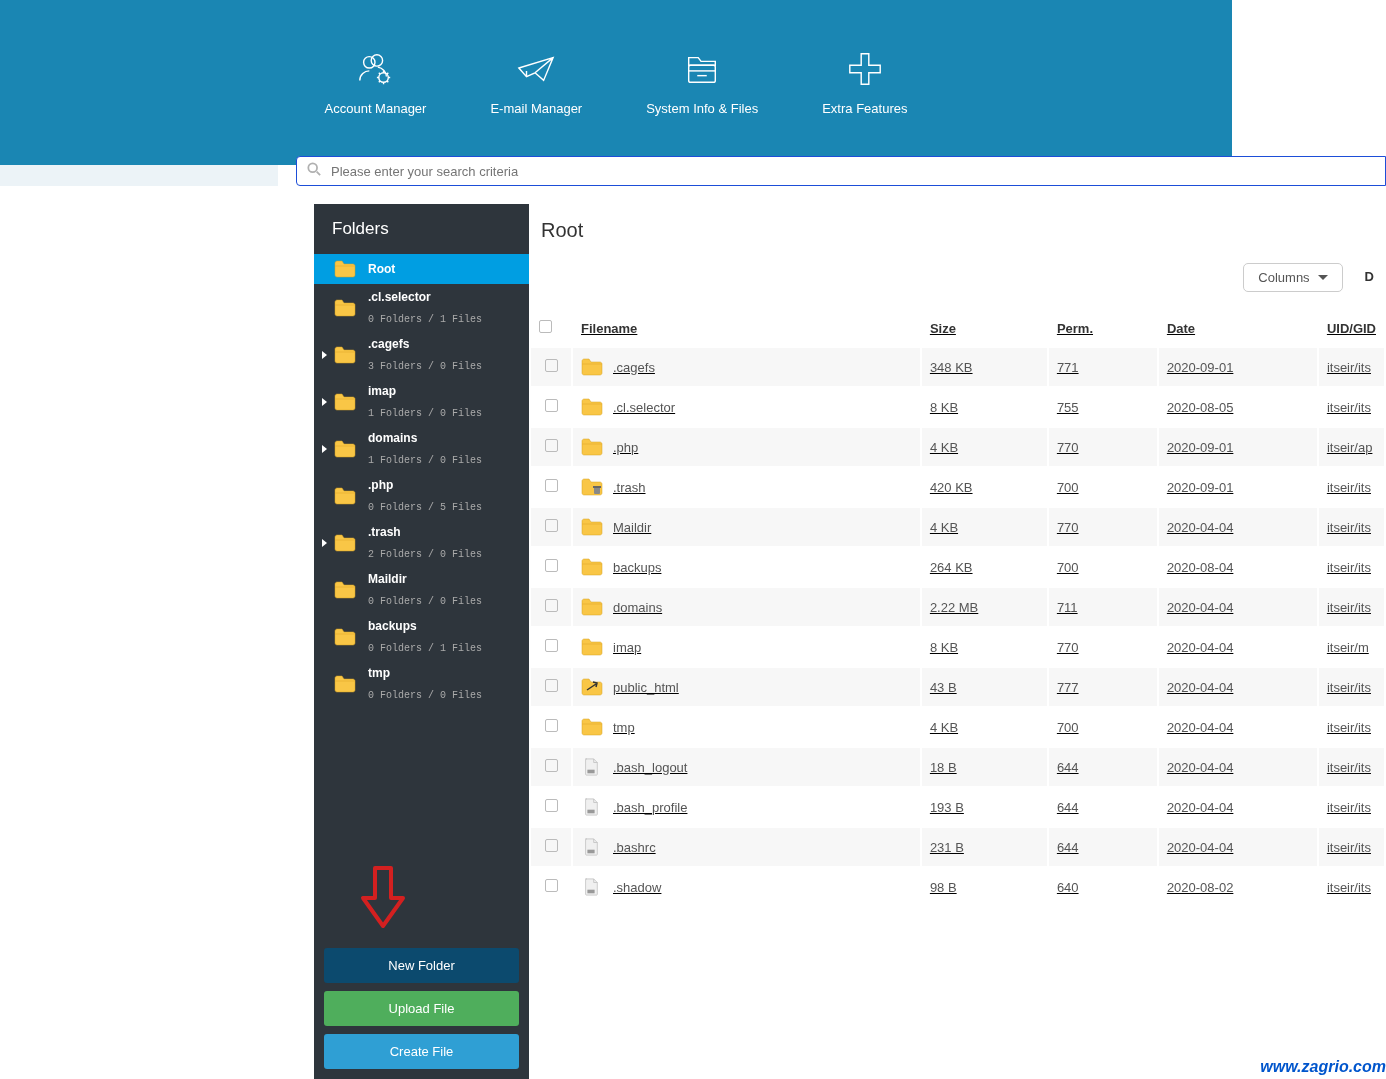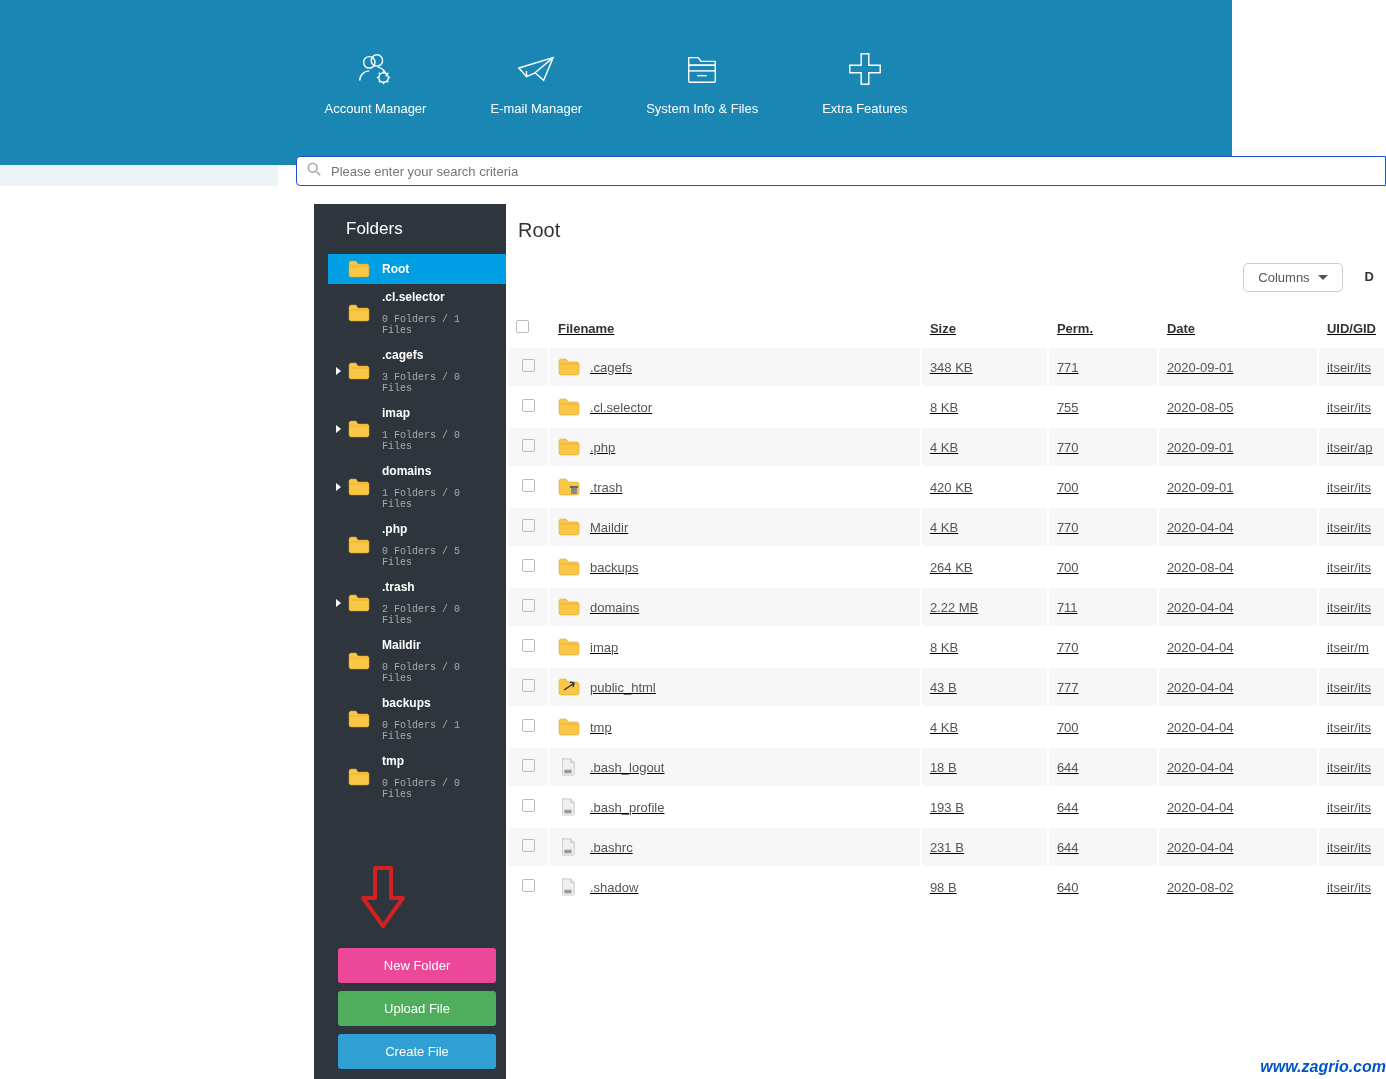--- a/index.html
+++ b/index.html
@@ -63,25 +63,24 @@
       position: absolute;
       top: 204px;
       left: 314px;
       right: 0;
       bottom: 0;
       display: flex;
     }
     
     
     .sidebar {
-      width: 192px;
+      width: 215px;
       background: #2e353c;
       display: flex;
       flex-direction: column;
-      padding-left: 14px;
     }
     .sidebar-header {
       padding: 15px 18px;
       color: #fff;
       font-size: 17px;
       font-weight: normal;
     }
     .sidebar-items { flex: 1; }
     .folder-item {
       display: flex;
@@ -124,21 +123,21 @@
       gap: 8px;
     }
     .action-btn {
       padding: 10px;
       text-align: center;
       color: #fff;
       font-size: 13px;
       cursor: pointer;
       border-radius: 3px;
     }
-    .btn-newfolder { background: #ec4899; text-align: center; }
+    .btn-newfolder { background: #0c4a6e; text-align: center; }
     .btn-createfile { background: #2f9fd4; }
     .btn-uploadfile { background: #4fae5c; }
     
     .red-arrow {
       position: absolute;
       left: 358px;
       top: 863px;
       z-index: 100;
     }
     

